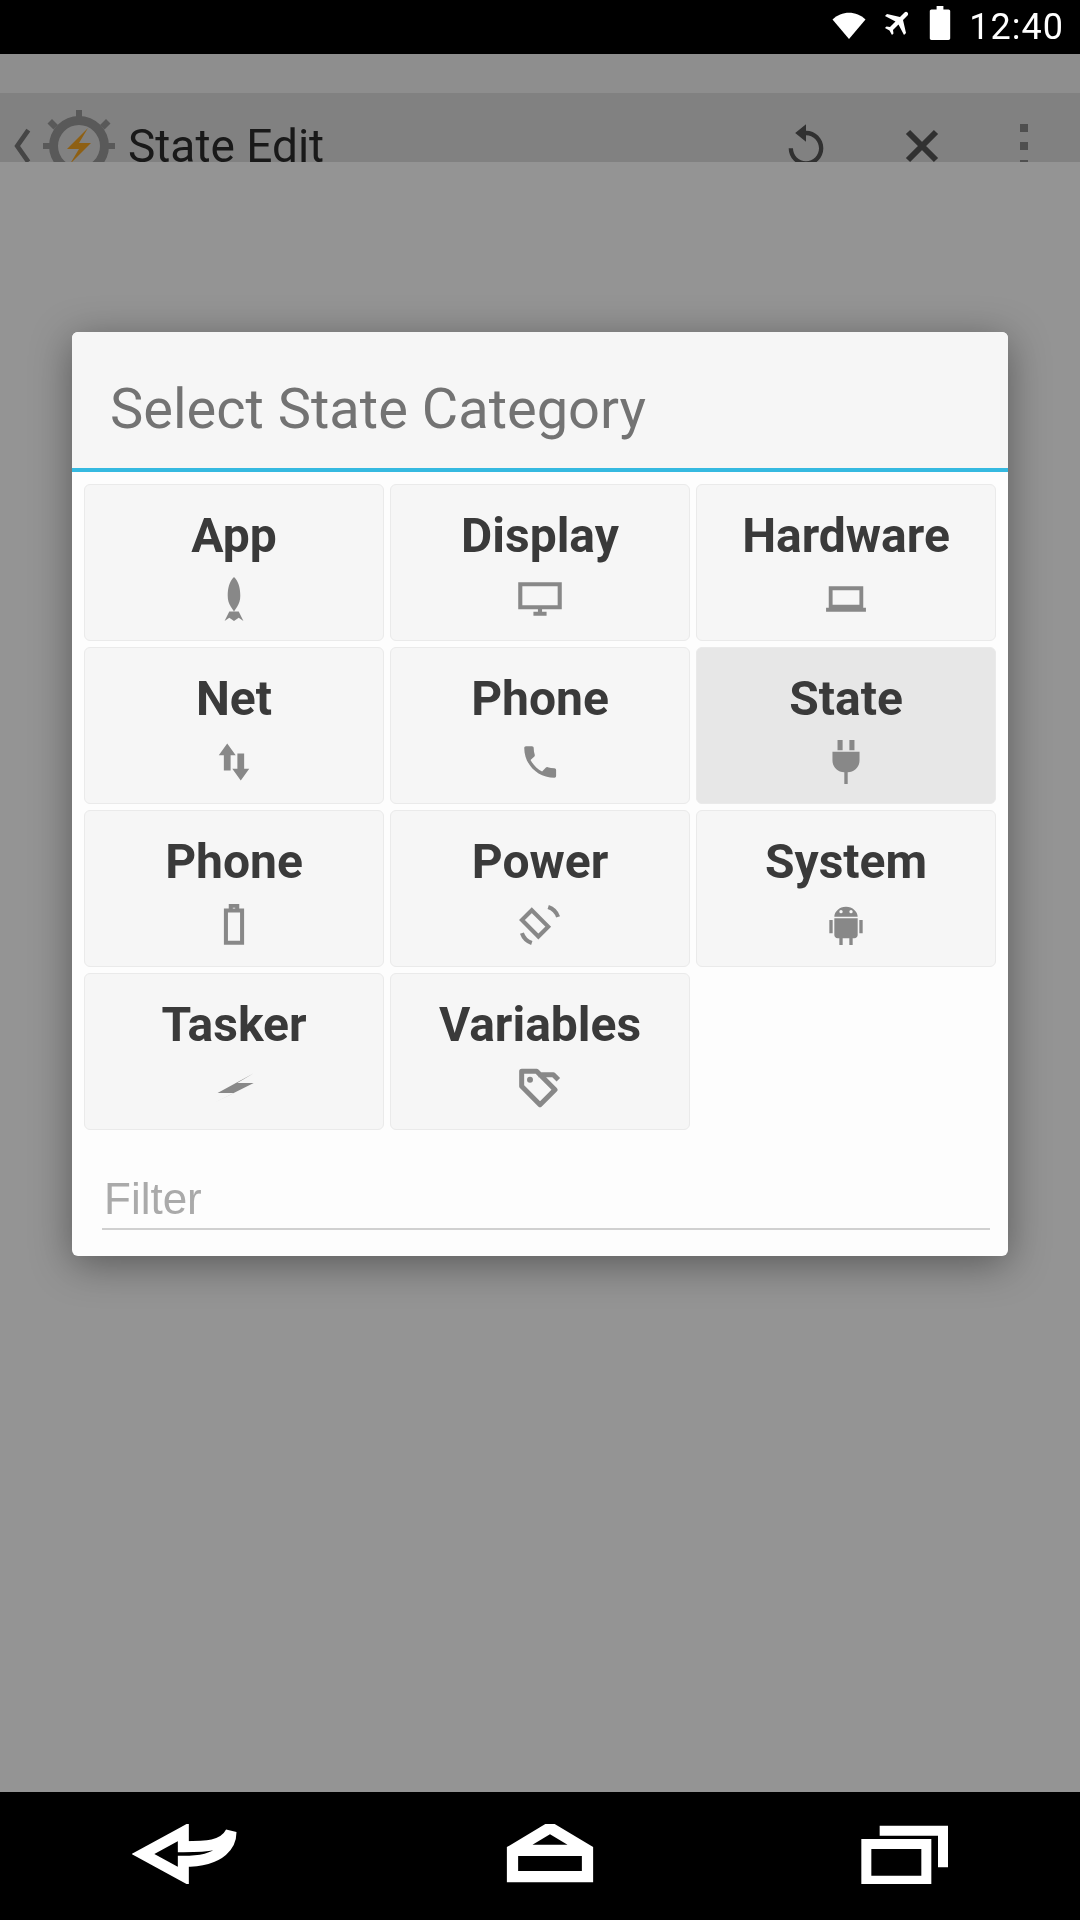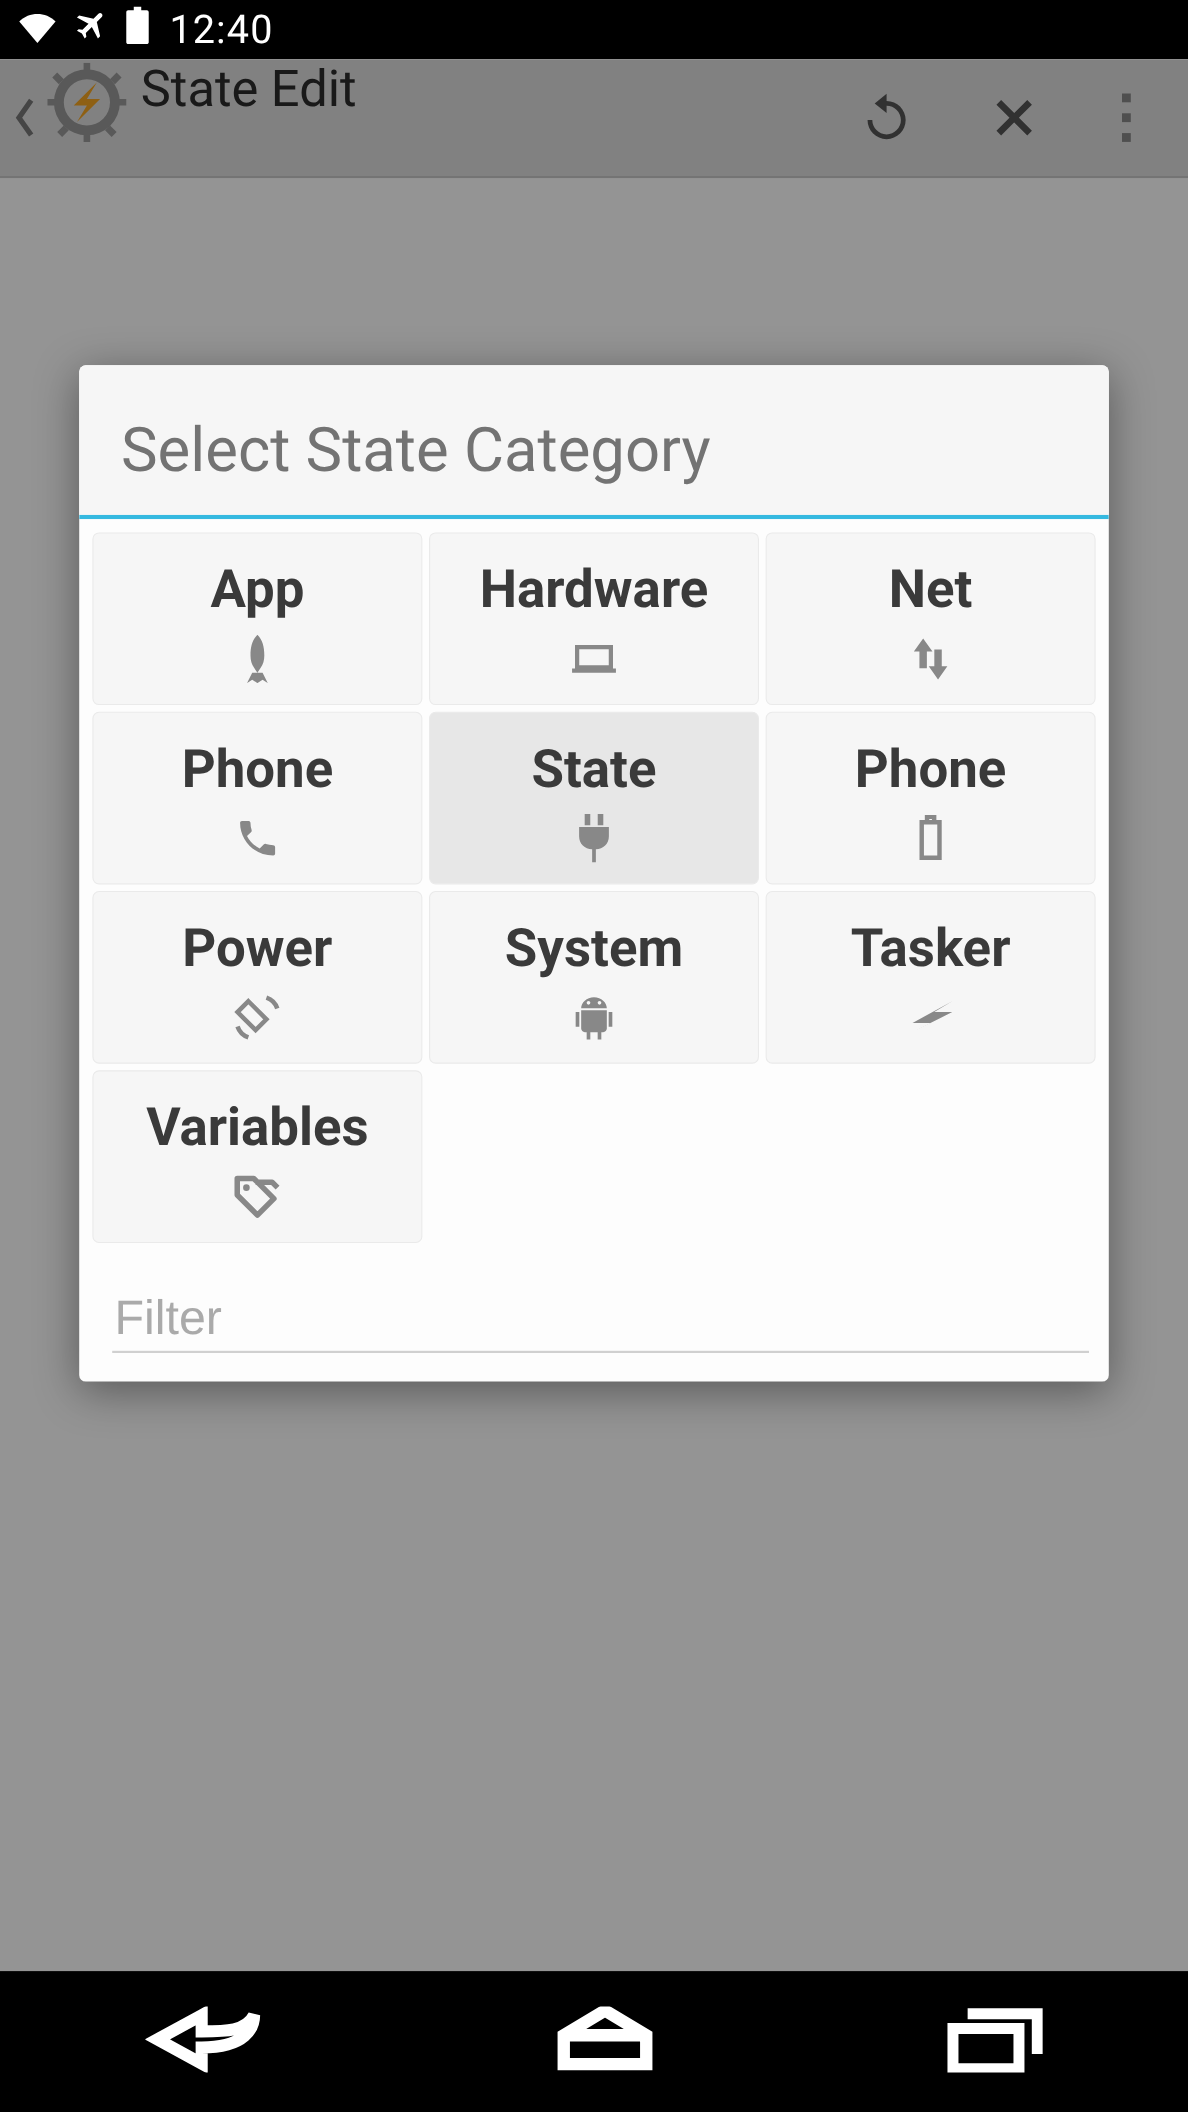--- a/index.html
+++ b/index.html
@@ -1,26 +1,26 @@
 <!DOCTYPE html>
 <html><head>
 <meta charset="utf-8">
 <style>
   * { box-sizing: border-box; margin: 0; padding: 0; }
   html, body { width: 1080px; height: 1920px; overflow: hidden; background: #000; font-family: Roboto, "Helvetica Neue", Arial, sans-serif; }
   .screen { position: relative; width: 1080px; height: 1920px; background: #000; }
 
   
-  .status-bar { position: absolute; top: 0; left: 0; right: 0; height: 54px; background: #000; color: #fff; display: flex; align-items: center; gap: 14px; padding: 0 16px; font-size: 36px; }
+  .status-bar { position: absolute; top: 0; left: 0; right: 0; height: 54px; background: #000; color: #fff; display: flex; justify-content: flex-end; align-items: center; gap: 14px; padding: 0 16px; font-size: 36px; }
   .status-bar .clock { font-weight: 400; letter-spacing: 1px; font-size: 36px; margin-left:4px;}
   .status-bar svg { fill: #fff; }
 
   
   .app-content { position: absolute; top: 54px; bottom: 128px; left: 0; right: 0; background: #f4f4f4; }
-  .action-bar { height: 108px; display: flex; background: #dedede; padding: 0 12px; border-bottom: 2px solid #c8c8c8; }
+  .action-bar { height: 108px; display: flex; align-items: center; background: #dedede; padding: 0 12px; border-bottom: 2px solid #c8c8c8; margin-top: 39px; }
   .ab-back { display:flex; align-items:center; color:#7a7a7a; margin-right:8px;}
   .ab-logo { width: 78px; height: 78px; display:flex; align-items:center; justify-content:center; }
   .ab-title { font-size: 46px; color: #2c2c2c; margin-left: 10px; flex: 1; font-weight: 400; }
   .ab-actions { display:flex; align-items:center; gap: 60px; margin-right: 30px;}
   .ab-icon { width: 56px; height: 56px; display:flex; align-items:center; justify-content:center; color:#555;}
   .ab-overflow { display:flex; flex-direction:column; gap:10px; padding: 0 10px;}
   .ab-overflow span { width:8px; height:8px; background:#888;}
 
   .app-body { position:absolute; top:108px; bottom:0; left:0; right:0; background:#fff;}
 
@@ -117,20 +117,28 @@
 
     <div class="tile">
           <div class="tile-label">App</div>
           <div class="tile-icon">
             <svg width="38" height="44" viewBox="0 0 24 28">
               <path d="M12 0c3 3 4 7 4 12 0 3-.7 5-2 7l-2 3-2-3c-1.3-2-2-4-2-7 0-5 1-9 4-12zM9 22l-3 6 3-2 3 2 3-2 3 2-3-6"></path>
             </svg>
           </div>
         </div>
         <div class="tile">
+          <div class="tile-label">Display</div>
+          <div class="tile-icon">
+            <svg width="46" height="40" viewBox="0 0 28 22">
+              <path fill="none" stroke="#888" stroke-width="2.5" d="M2 2h24v14H2zM10 20h8M14 16v4"></path>
+            </svg>
+          </div>
+        </div>
+        <div class="tile">
           <div class="tile-label">Hardware</div>
           <div class="tile-icon">
             <svg width="48" height="34" viewBox="0 0 30 20">
               <path fill="none" stroke="#888" stroke-width="2.5" d="M5 3h20v12H5zM2 17h26"></path>
             </svg>
           </div>
         </div>
         <div class="tile">
           <div class="tile-label">Net</div>
           <div class="tile-icon">

